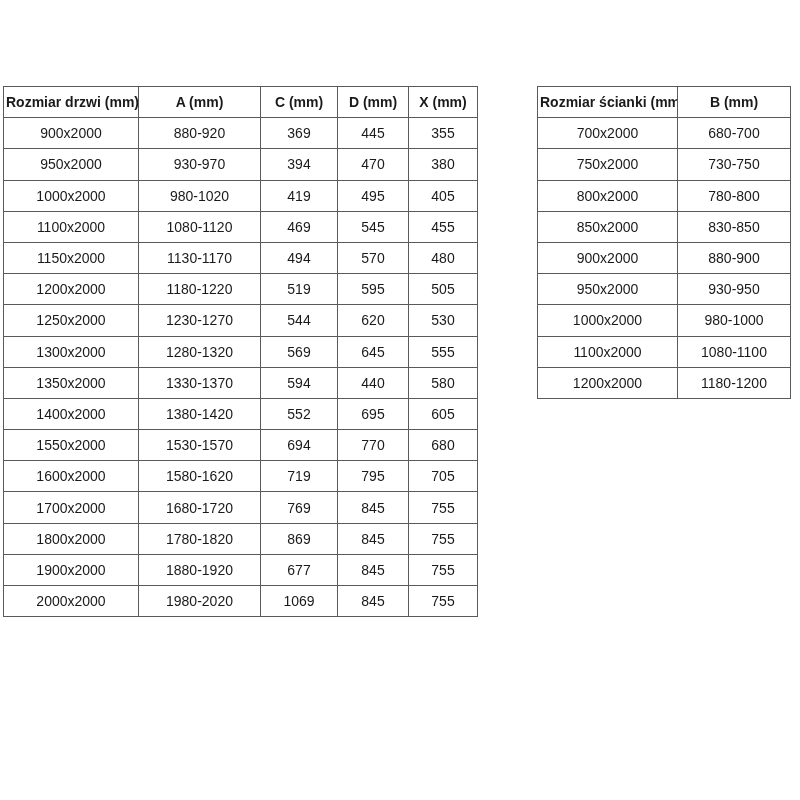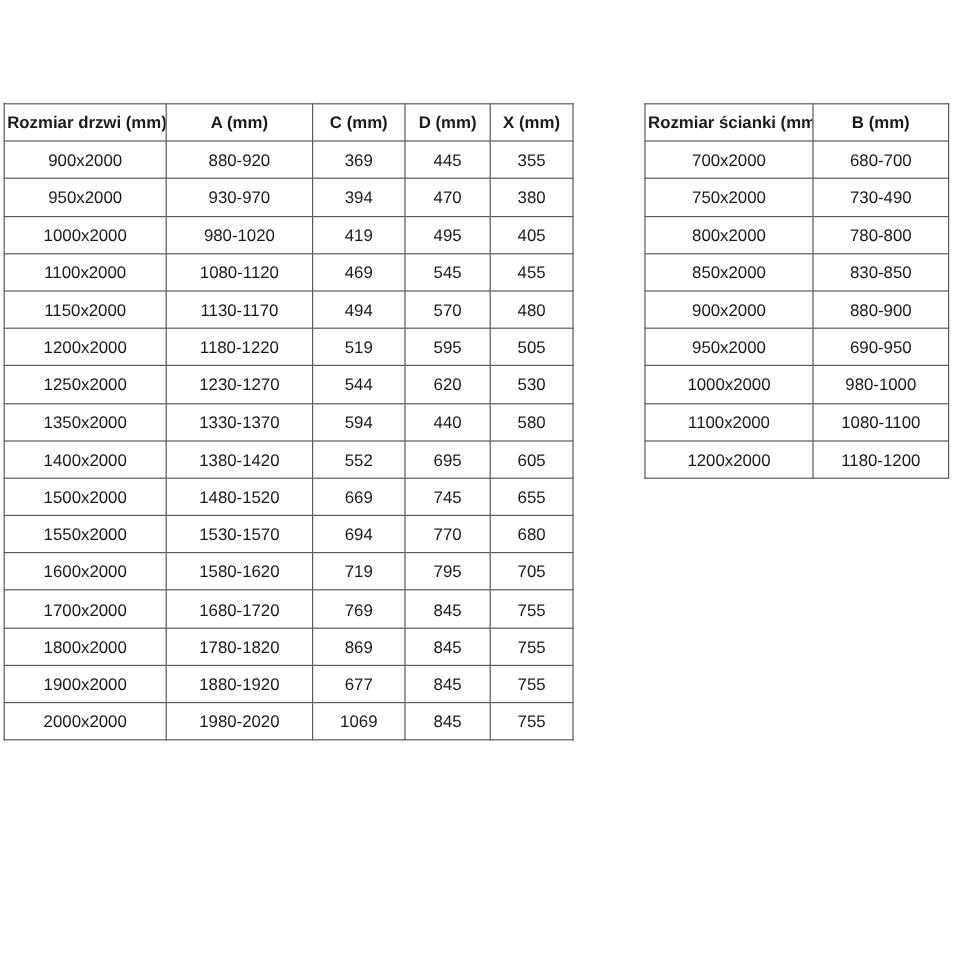--- a/index.html
+++ b/index.html
@@ -122,41 +122,41 @@
           <td>505</td>
         </tr>
         <tr>
           <td>1250x2000</td>
           <td>1230-1270</td>
           <td>544</td>
           <td>620</td>
           <td>530</td>
         </tr>
         <tr>
+          <td>1300x2000</td>
+          <td>1280-1320</td>
+          <td>569</td>
+          <td>645</td>
+          <td>555</td>
+        </tr>
+        <tr>
           <td>1350x2000</td>
           <td>1330-1370</td>
           <td>594</td>
           <td>440</td>
           <td>580</td>
         </tr>
         <tr>
           <td>1400x2000</td>
           <td>1380-1420</td>
           <td>552</td>
           <td>695</td>
           <td>605</td>
         </tr>
         <tr>
-          <td>1500x2000</td>
-          <td>1480-1520</td>
-          <td>669</td>
-          <td>745</td>
-          <td>655</td>
-        </tr>
-        <tr>
           <td>1550x2000</td>
           <td>1530-1570</td>
           <td>694</td>
           <td>770</td>
           <td>680</td>
         </tr>
         <tr>
           <td>1600x2000</td>
           <td>1580-1620</td>
           <td>719</td>
@@ -205,37 +205,37 @@
           <th>B (mm)</th>
         </tr>
       </thead>
       <tbody>
         <tr>
           <td>700x2000</td>
           <td>680-700</td>
         </tr>
         <tr>
           <td>750x2000</td>
-          <td>730-490</td>
+          <td>730-750</td>
         </tr>
         <tr>
           <td>800x2000</td>
           <td>780-800</td>
         </tr>
         <tr>
           <td>850x2000</td>
           <td>830-850</td>
         </tr>
         <tr>
           <td>900x2000</td>
           <td>880-900</td>
         </tr>
         <tr>
           <td>950x2000</td>
-          <td>690-950</td>
+          <td>930-950</td>
         </tr>
         <tr>
           <td>1000x2000</td>
           <td>980-1000</td>
         </tr>
         <tr>
           <td>1100x2000</td>
           <td>1080-1100</td>
         </tr>
         <tr>

